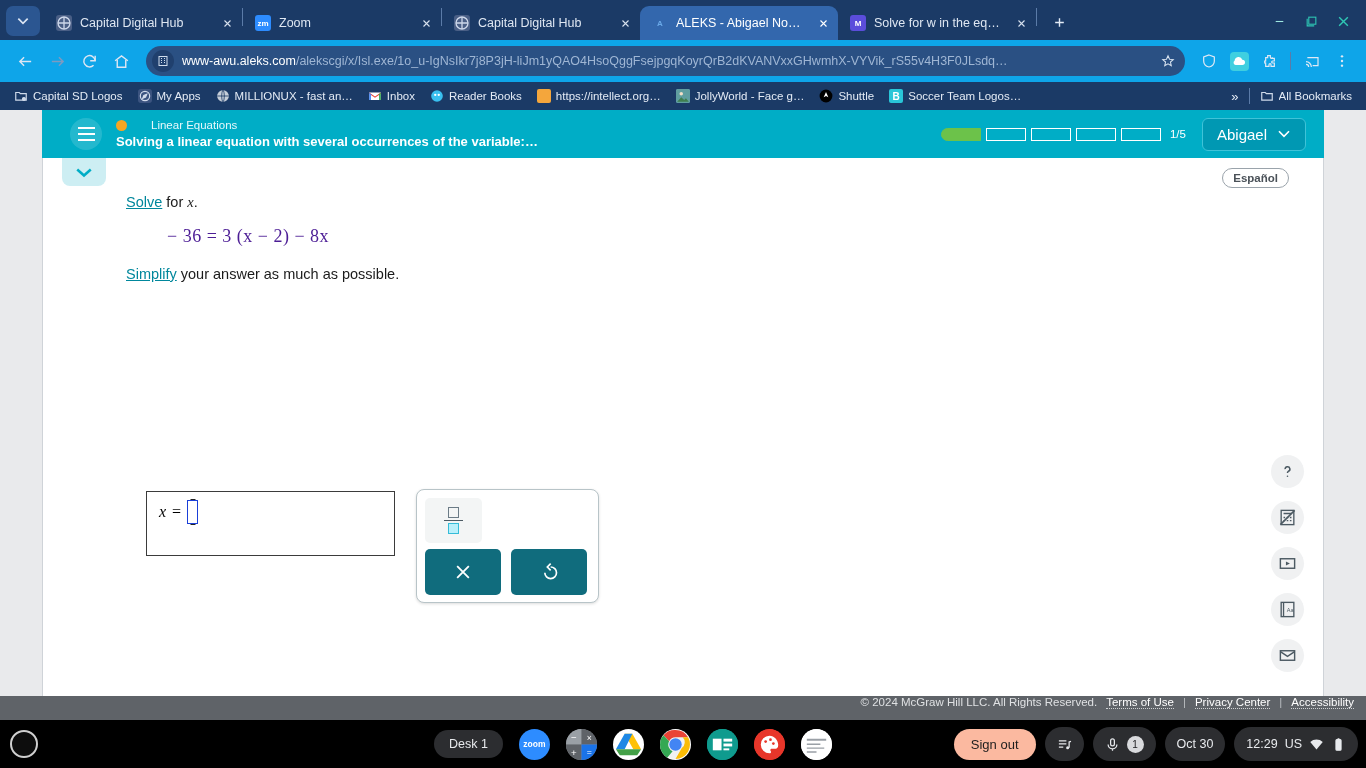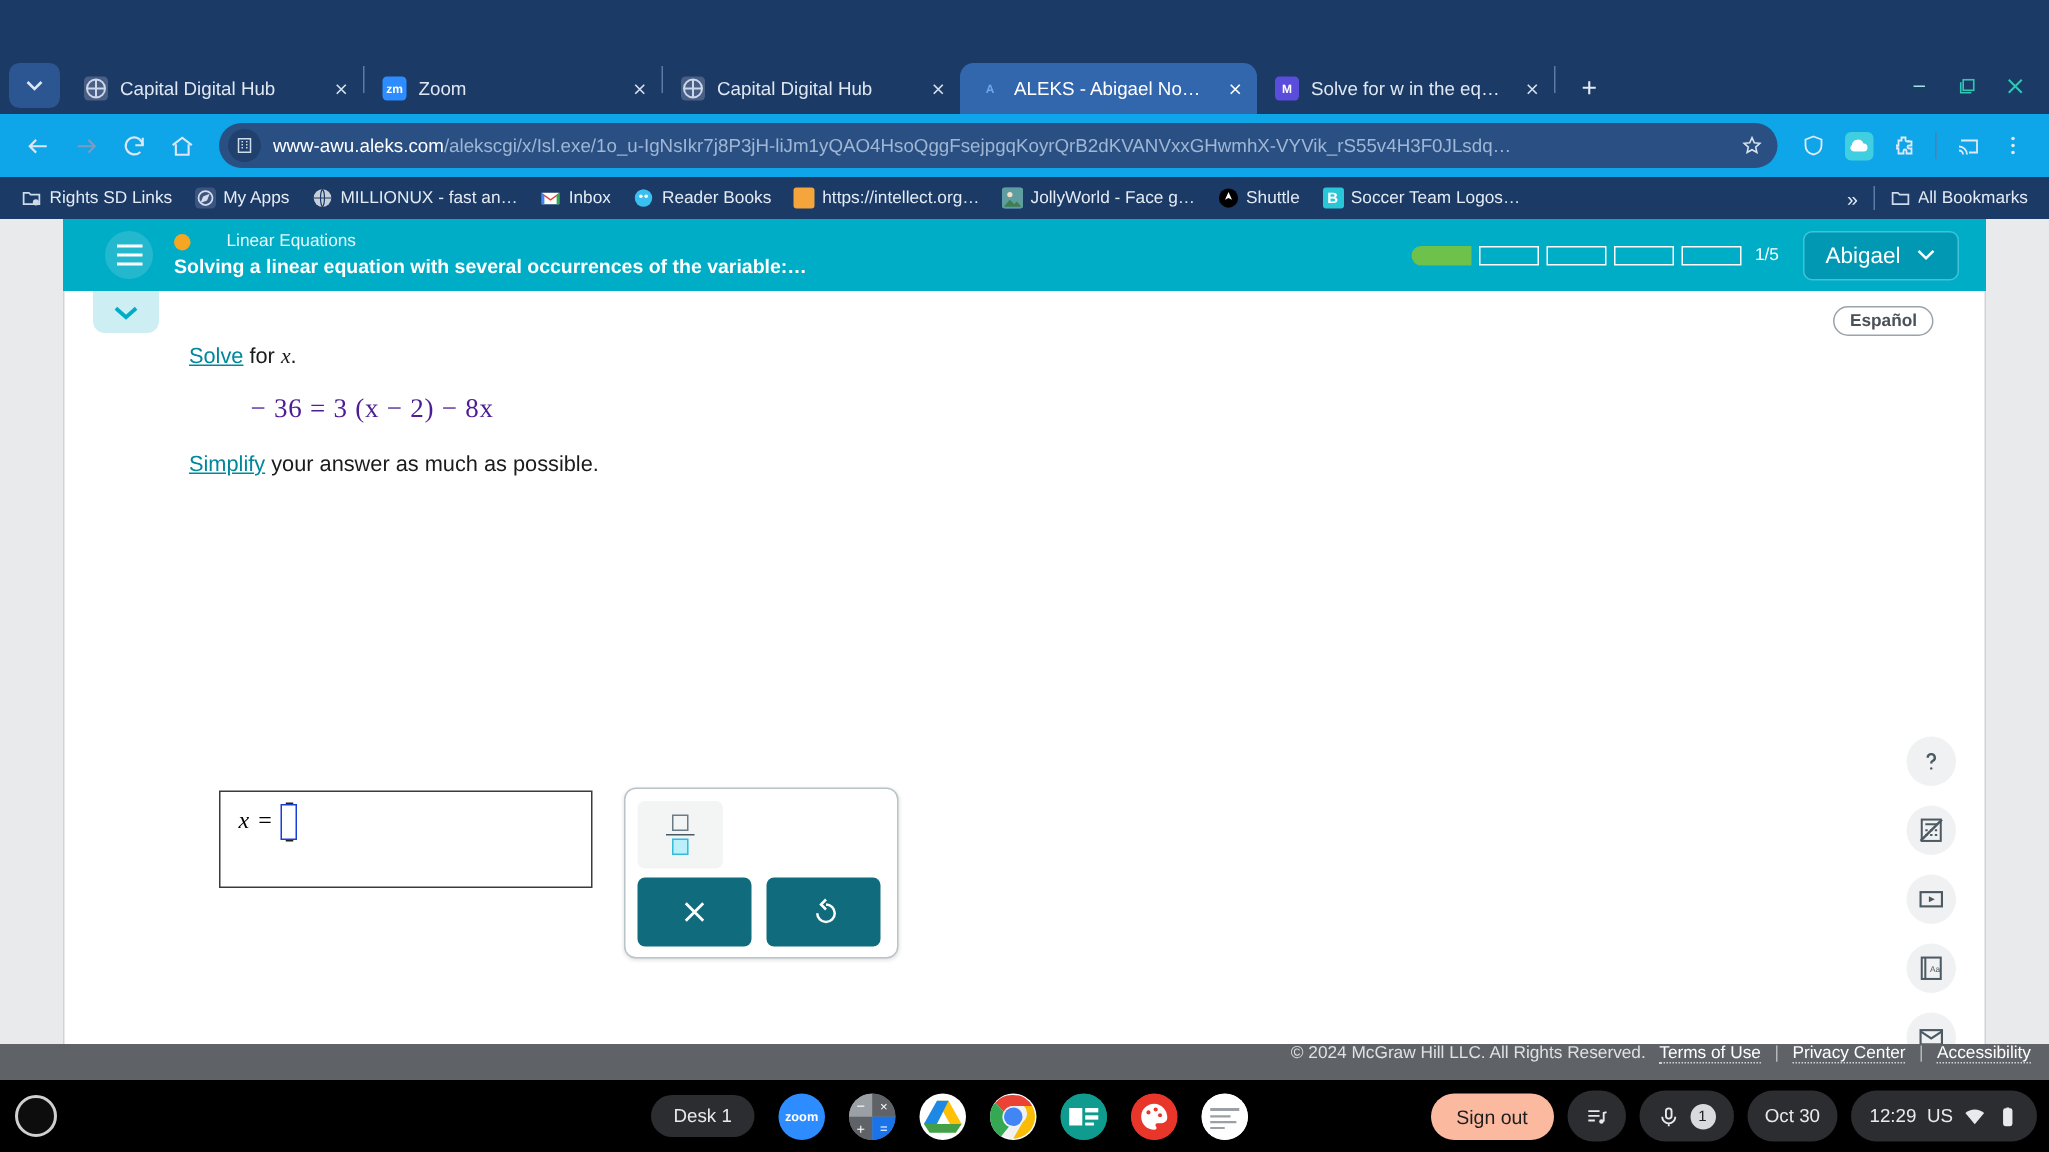--- a/index.html
+++ b/index.html
@@ -8,21 +8,21 @@
     overflow: hidden;
     font-family: "Liberation Sans", sans-serif;
     background: #000;
   }
   .screen { position: relative; width: 1366px; height: 768px; }
 
   
   .browser { position: absolute; left: 0; top: 0; width: 1366px; height: 720px; background: #1b3a66; }
 
   
-  .tabstrip { position: relative; height: 40px; background: #1b3a66; display: flex; align-items: flex-end; padding-left: 2px; margin-top: 36px; }
+  .tabstrip { position: relative; height: 40px; background: #1b3a66; display: flex; align-items: flex-end; padding-left: 2px; }
   .tablist-btn {
     width: 34px; height: 30px; margin: 0 4px 4px 4px; border-radius: 7px;
     background: #2b5691; display: flex; align-items: center; justify-content: center;
     flex: 0 0 auto; cursor: pointer;
   }
   .tablist-btn svg { width: 14px; height: 14px; }
   .tab {
     position: relative; height: 34px; width: 198px; flex: 0 0 auto;
     display: flex; align-items: center; gap: 8px; padding: 0 6px 0 12px;
     color: #dfe7f2; font-size: 12.5px; border-radius: 9px 9px 0 0;
@@ -331,21 +331,21 @@
     </div>
 
     <div class="bookmarks">
       <div class="bm">
         <span class="bmico">
           <svg viewBox="0 0 24 24" fill="none" stroke="#cfdaea" stroke-width="2">
               <path d="M3 6h6l2 2h10v11H3z"></path>
               <circle cx="17" cy="17" r="2.5" fill="#cfdaea"></circle>
             </svg>
         </span>
-        <span class="bmlabel">Rights SD Links</span>
+        <span class="bmlabel">Capital SD Logos</span>
       </div>
       <div class="bm">
         <span class="bmico" style="background:#3c5480;border-radius:3px;">
           <svg viewBox="0 0 24 24" fill="none" stroke="#d3dcec" stroke-width="2">
               <circle cx="12" cy="12" r="8"></circle>
               <path d="M15 9l-2 5-5 2 2-5z" fill="#d3dcec"></path>
             </svg>
         </span>
         <span class="bmlabel">My Apps</span>
       </div>

